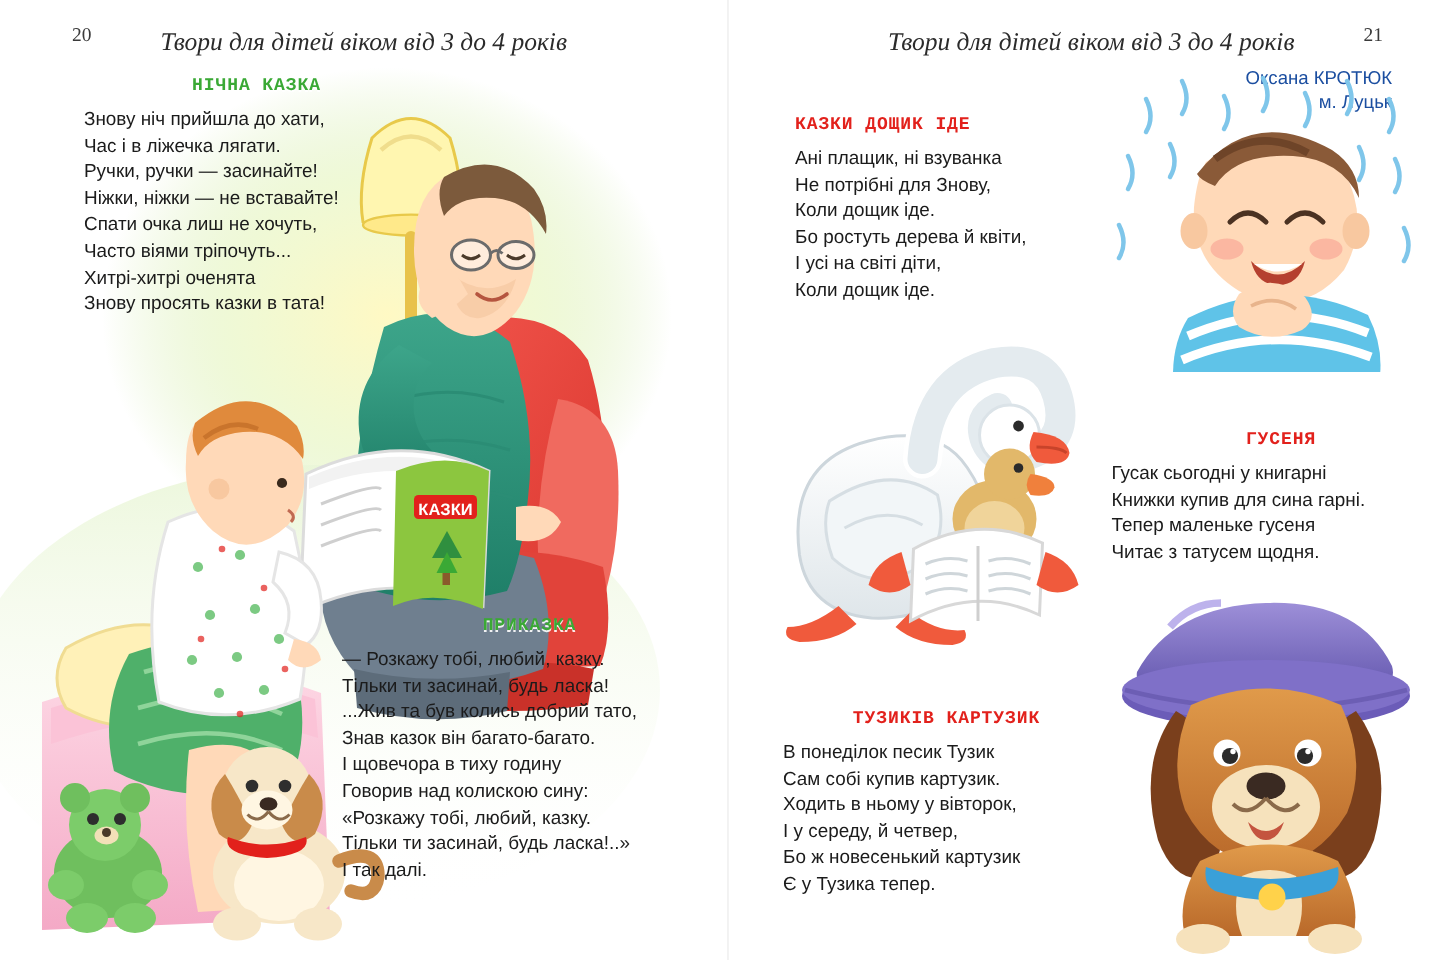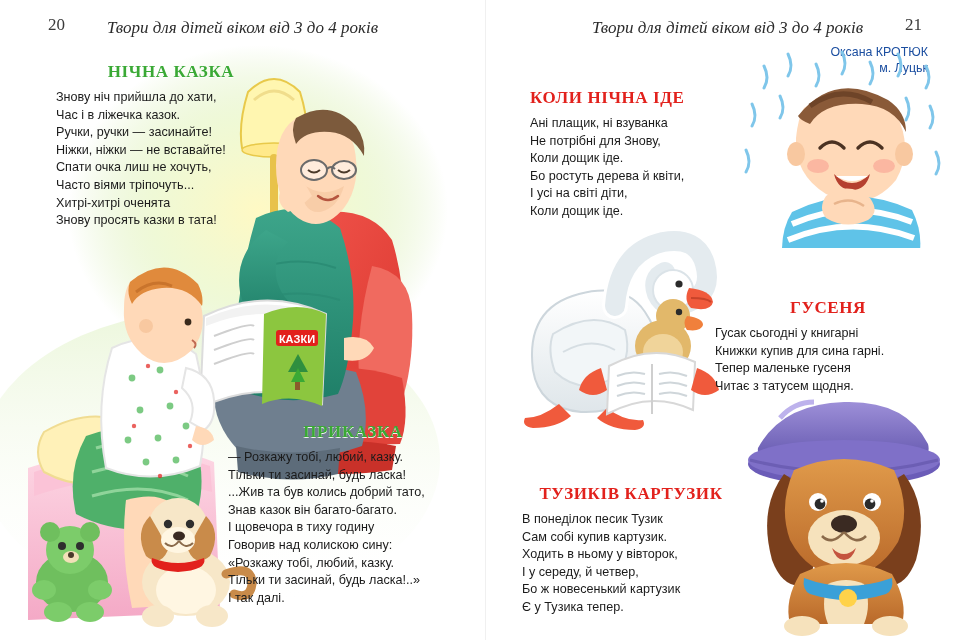--- a/index.html
+++ b/index.html
@@ -36,32 +36,32 @@
     font-style:italic;
     font-size:17px;
     color:#2b2b2b;
     white-space:nowrap;
   }
   .runhead.l{left:50%;transform:translateX(-50%);}
   .runhead.r{left:50%;transform:translateX(-50%);}
   .folio{
     position:absolute;top:15px;
     font-family:"Liberation Serif", serif;
-    font-size:17px;color:#3a3a3a;
+    font-size:13px;color:#3a3a3a;
   }
   .folio.l{left:48px;}
   .folio.r{right:48px;}
 
   
   .poem{position:absolute;}
   .poem h2{
-    margin:16px 0 7px 0;
-    font-family:Liberation Serif, serif;
+    margin:4px 0 7px 0;
+    font-family:Liberation Mono, monospace;
     font-weight:bold;
-    font-size:17px;
+    font-size:12px;
     letter-spacing:.6px;
     color:#e2211c;
     text-shadow:0 1px 0 rgba(255,255,255,.9);
   }
   .poem h2.green{color:#3aa935;}
   .poem h2.red{color:#e2211c;}
   .poem h2.center{text-align:center;}
   .poem p{
     margin:0;
     font-size:12.6px;
@@ -271,21 +271,21 @@
         <path d="M152 528 q26 10 52 0 q4 12 -26 14 q-30 -2 -26 -14 z" fill="#e2211c"></path>
         <ellipse cx="158" cy="586" rx="16" ry="11" fill="#f7e7c8"></ellipse>
         <ellipse cx="212" cy="586" rx="16" ry="11" fill="#f7e7c8"></ellipse>
         <path d="M226 544 q26 -10 26 10 q-2 16 -18 10" fill="none" stroke="#c98b4a" stroke-width="9" stroke-linecap="round"></path>
       </g>
     </svg>
 
     <div class="poem" style="left:56px;top:46px;width:230px;">
       <h2 class="green center">НІЧНА КАЗКА</h2>
       <p>Знову ніч прийшла до хати,
-Час і в ліжечка казок.
+Час і в ліжечка лягати.
 Ручки, ручки — засинайте!
 Ніжки, ніжки — не вставайте!
 Спати очка лиш не хочуть,
 Часто віями тріпочуть...
 Хитрі-хитрі оченята
 Знову просять казки в тата!</p>
     </div>
 
     <div class="poem" style="left:228px;top:406px;width:250px;">
       <h2 class="green center">ПРИКАЗКА</h2>
@@ -352,21 +352,21 @@
         <path d="M62 164 q60 -30 120 -2 q10 20 8 40 l-138 0 q0 -22 10 -38 z" fill="#5fc3e8"></path>
         <path d="M62 176 q60 -26 120 -2" fill="none" stroke="#ffffff" stroke-width="6"></path>
         <path d="M58 192 q62 -26 126 -2" fill="none" stroke="#ffffff" stroke-width="6"></path>
 
         <path d="M96 148 q22 -16 44 2 q10 14 -2 22 q-22 10 -42 -2 q-8 -10 0 -22 z" fill="#ffd9b8"></path>
         <path d="M104 156 q16 -8 30 2" fill="none" stroke="#e8b48c" stroke-width="2.4"></path>
       </g>
     </svg>
 
     <div class="poem" style="left:45px;top:72px;width:218px;">
-      <h2 class="red">КОЛИ НІЧНА ІДЕ</h2>
+      <h2 class="red">КАЗКИ ДОЩИК ІДЕ</h2>
       <p>Ані плащик, ні взуванка
 Не потрібні для Знову,
 Коли дощик іде.
 Бо ростуть дерева й квіти,
 І усі на світі діти,
 Коли дощик іде.</p>
     </div>
 
     <svg class="art" style="left:12px;top:218px;" width="260" height="230" viewBox="0 0 260 230">
       <defs>
@@ -414,21 +414,21 @@
           <path d="M162 156 q14 -4 28 2"></path>
             <path d="M162 166 q14 -4 28 2"></path>
           <path d="M162 176 q14 -4 28 2"></path>
         </g>
 
         <path d="M104 150 q-18 6 -22 22 q14 10 28 0 z" fill="#f05a3c"></path>
         <path d="M200 150 q18 6 22 22 q-14 10 -28 0 z" fill="#f05a3c"></path>
       </g>
     </svg>
 
-    <div class="poem" style="left:230px;top:282px;width:226px;">
+    <div class="poem" style="left:256px;top:282px;width:226px;">
       <h2 class="red center">ГУСЕНЯ</h2>
       <p>Гусак сьогодні у книгарні
 Книжки купив для сина гарні.
 Тепер маленьке гусеня
 Читає з татусем щодня.</p>
     </div>
 
     <svg class="art" style="right:8px;top:398px;" width="230" height="238" viewBox="0 0 230 238">
       <defs>
         <linearGradient id="hatG" x1="0" y1="0" x2="0" y2="1">

